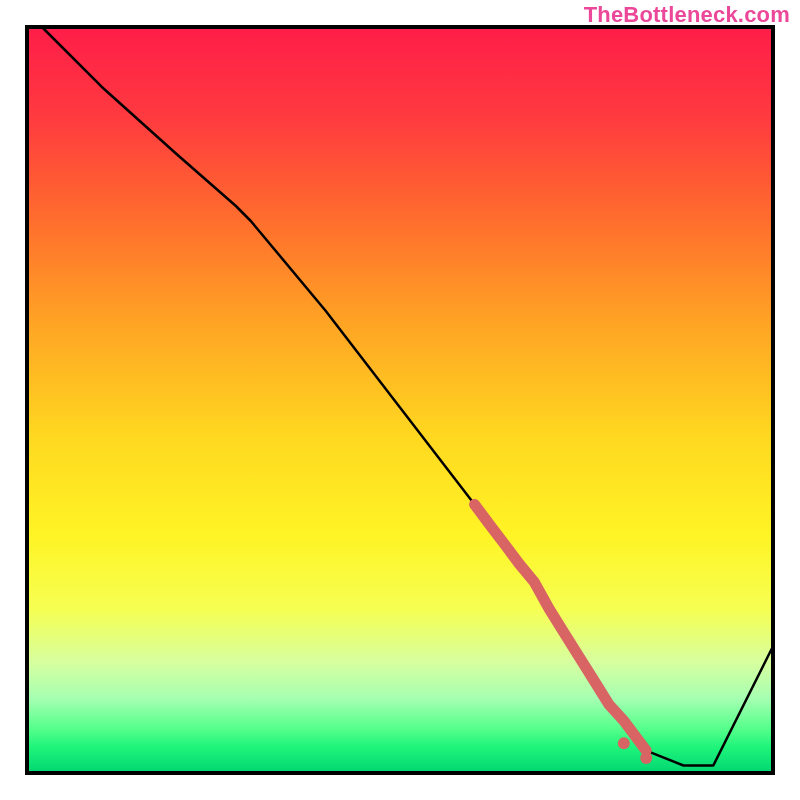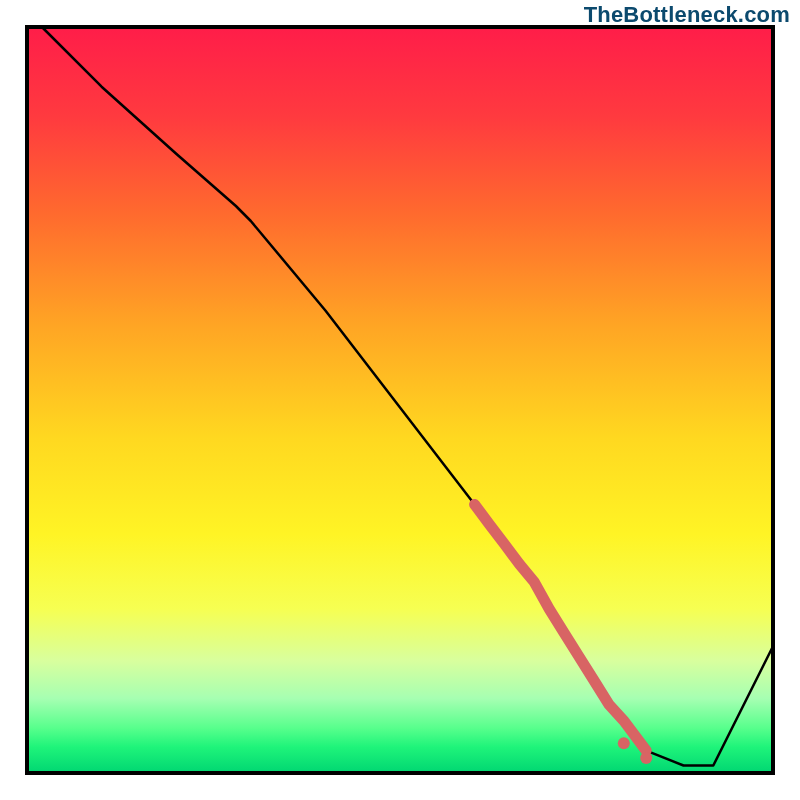--- a/index.html
+++ b/index.html
@@ -15,21 +15,21 @@
     position: relative;
     width: 800px;
     height: 800px;
   }
   .watermark {
     position: absolute;
     top: 2px;
     right: 10px;
     font-size: 22px;
     font-weight: 600;
-    color: #0c4a6e;
+    color: #ec4899;
     letter-spacing: 0.2px;
     z-index: 50;
   }
   svg.chart {
     position: absolute;
     top: 0;
     left: 0;
   }
 </style>
 </head>

